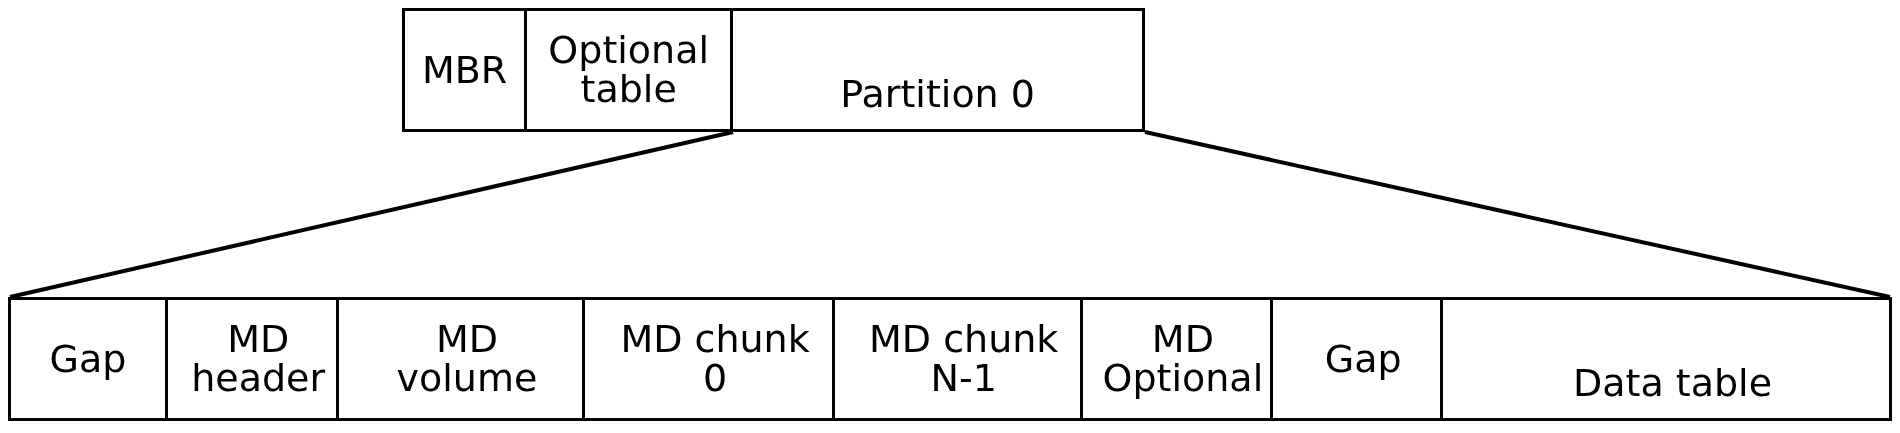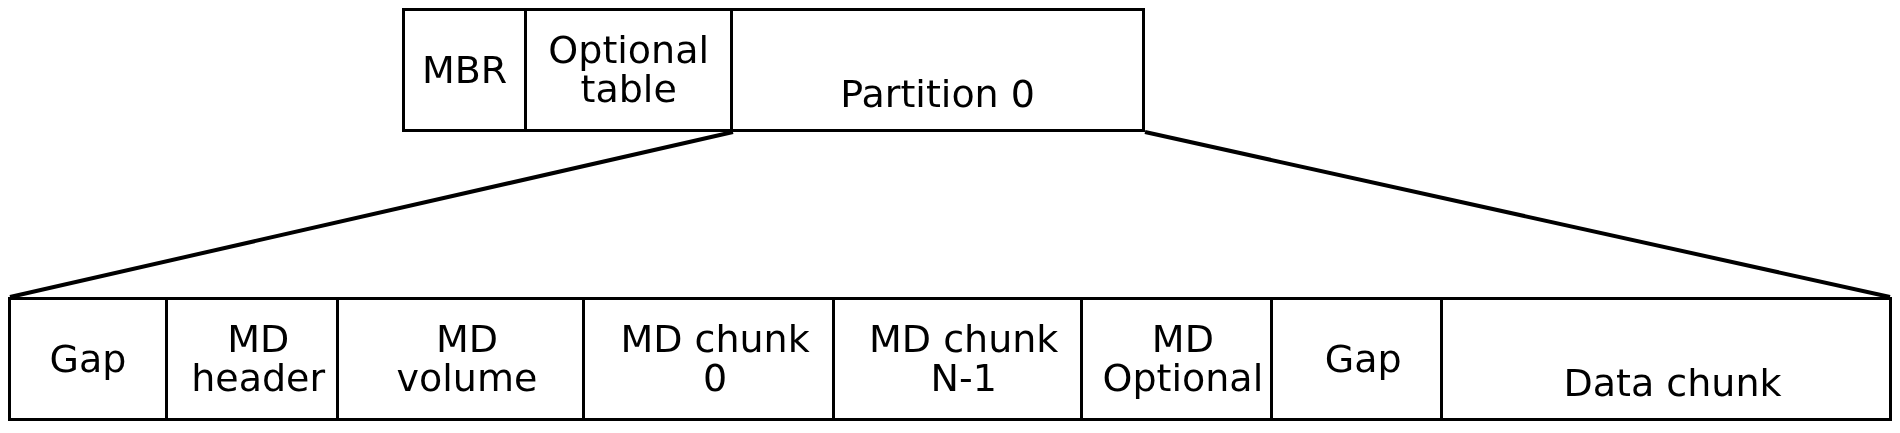--- a/index.html
+++ b/index.html
@@ -113,17 +113,17 @@
 N-1</span>
     </div>
     <div class="cell" style="width:187px">
       <span class="cell-label">MD
 Optional</span>
     </div>
     <div class="cell" style="width:165px">
       <span class="cell-label">Gap</span>
     </div>
     <div class="cell" style="width:456px">
-      <span class="cell-label">Data chunk</span>
+      <span class="cell-label">Data table</span>
     </div>
   </div>
 
 </div>
 
 </body></html>

